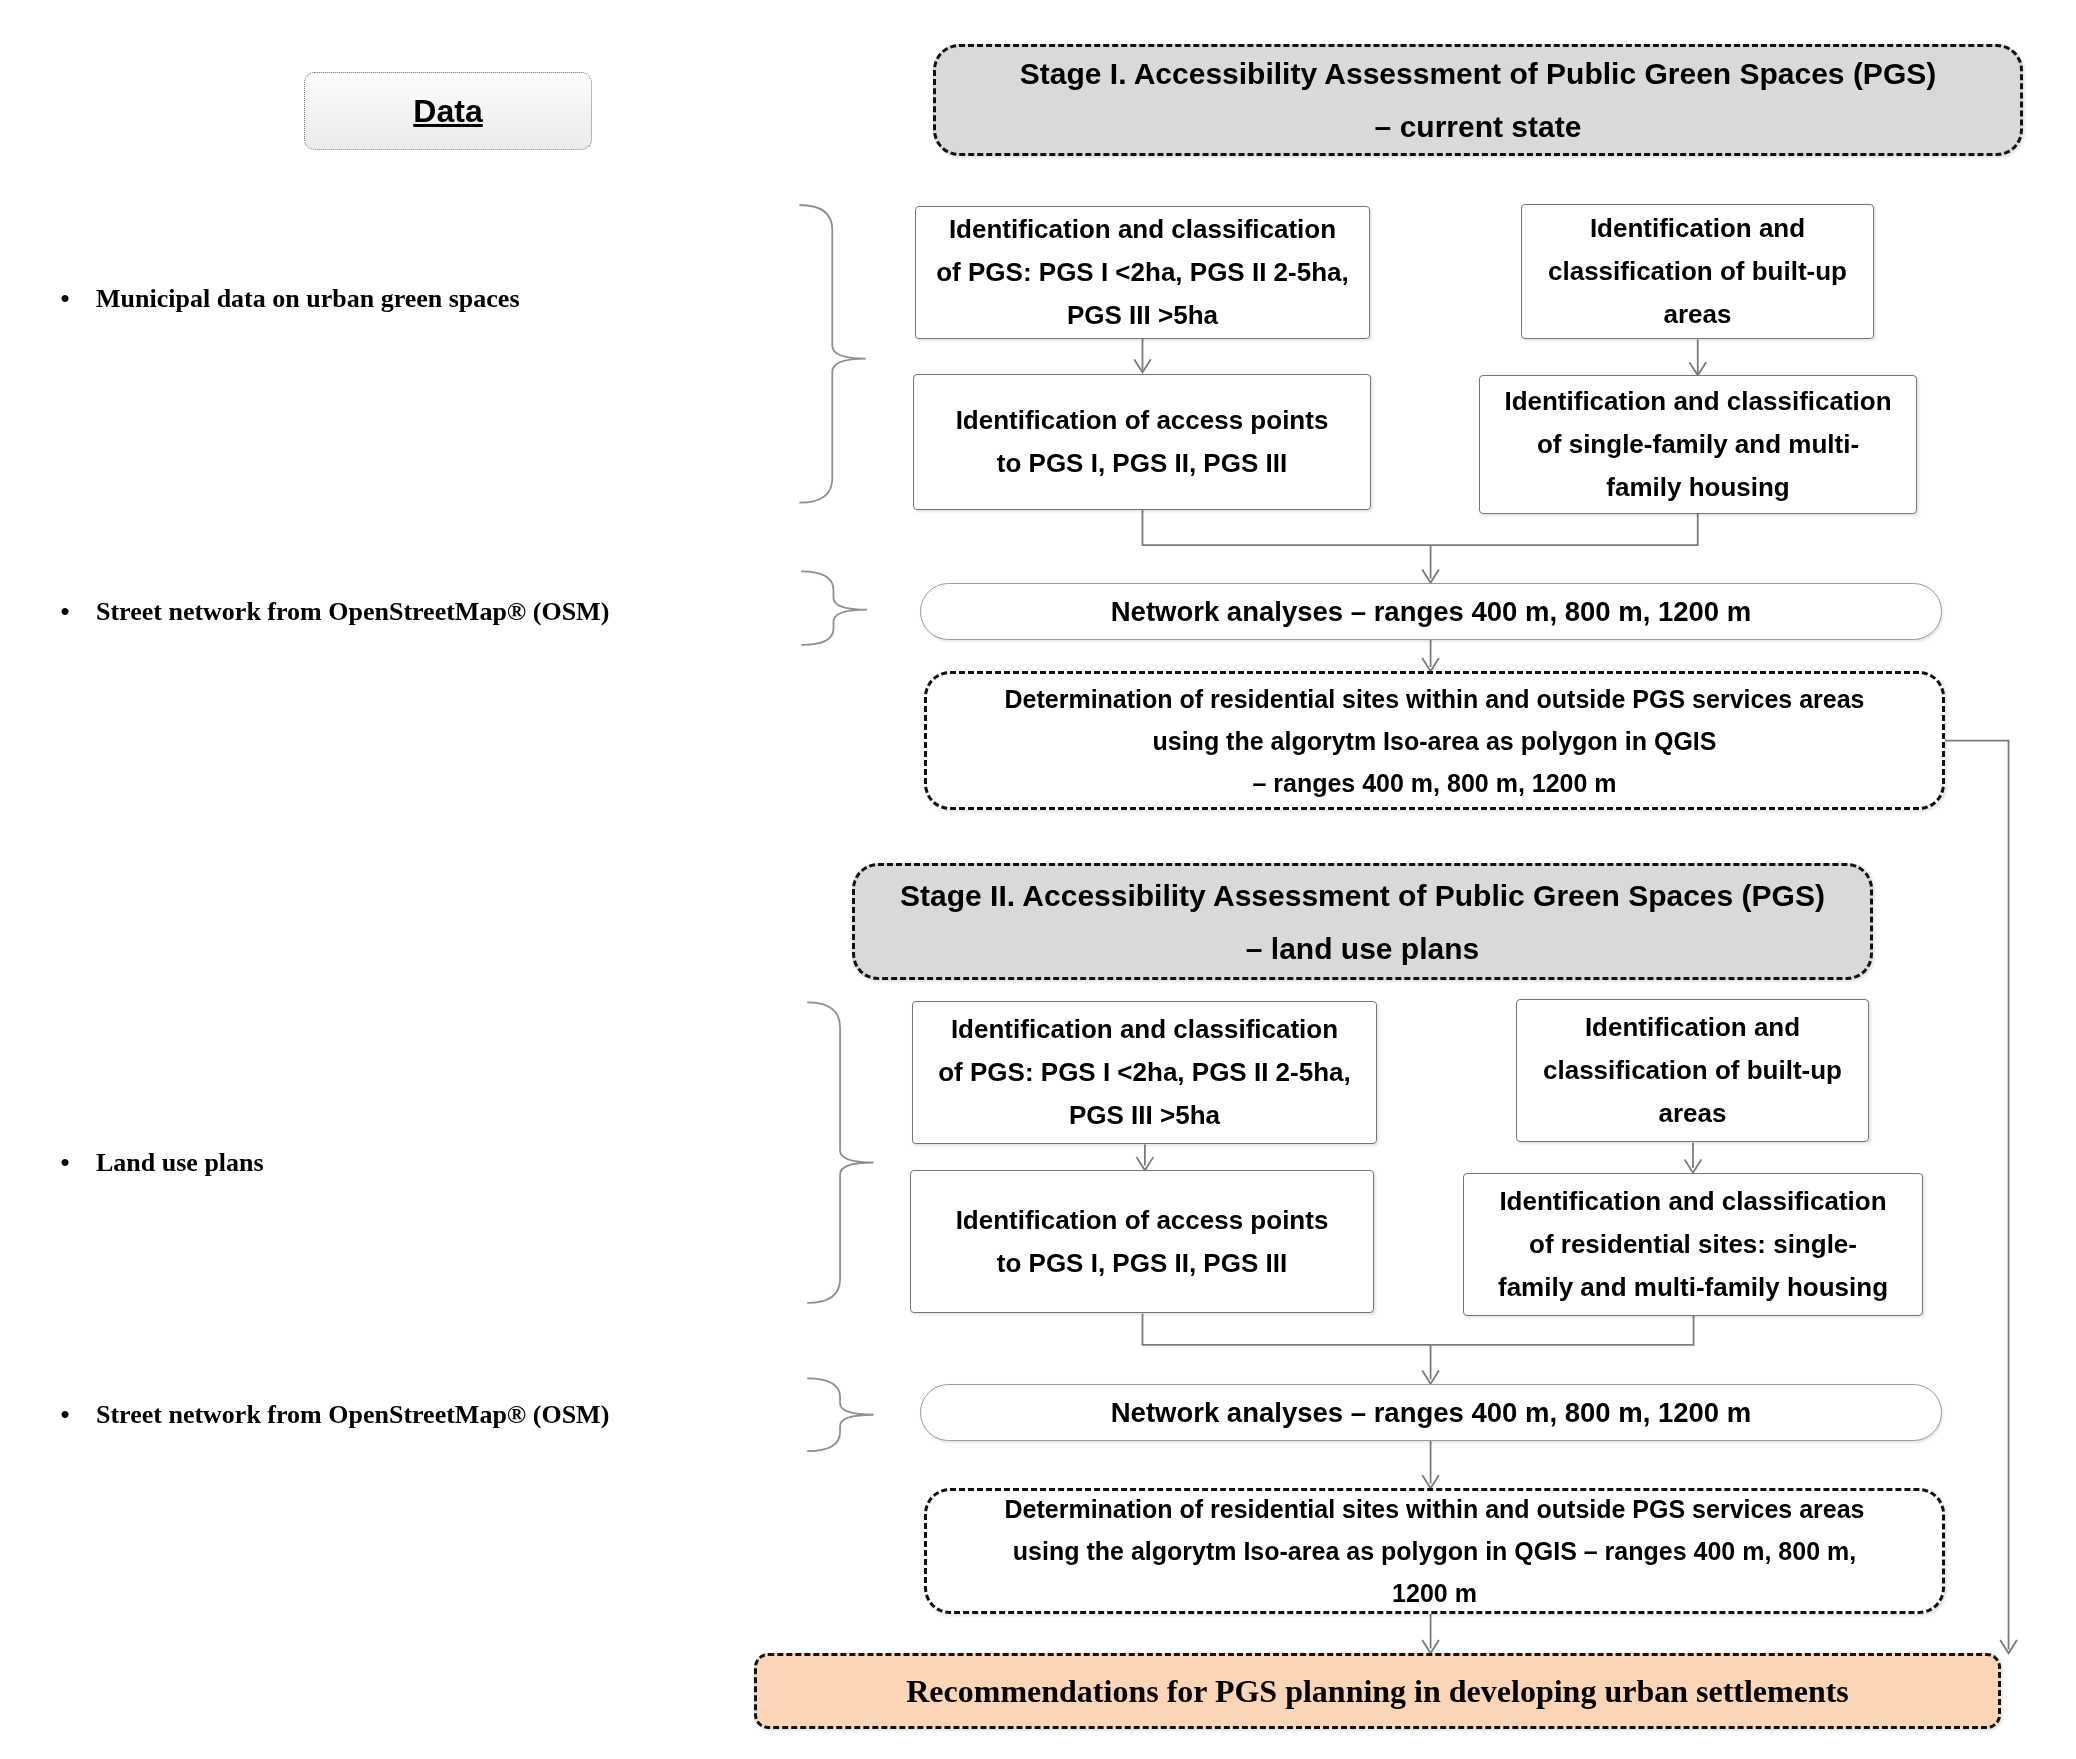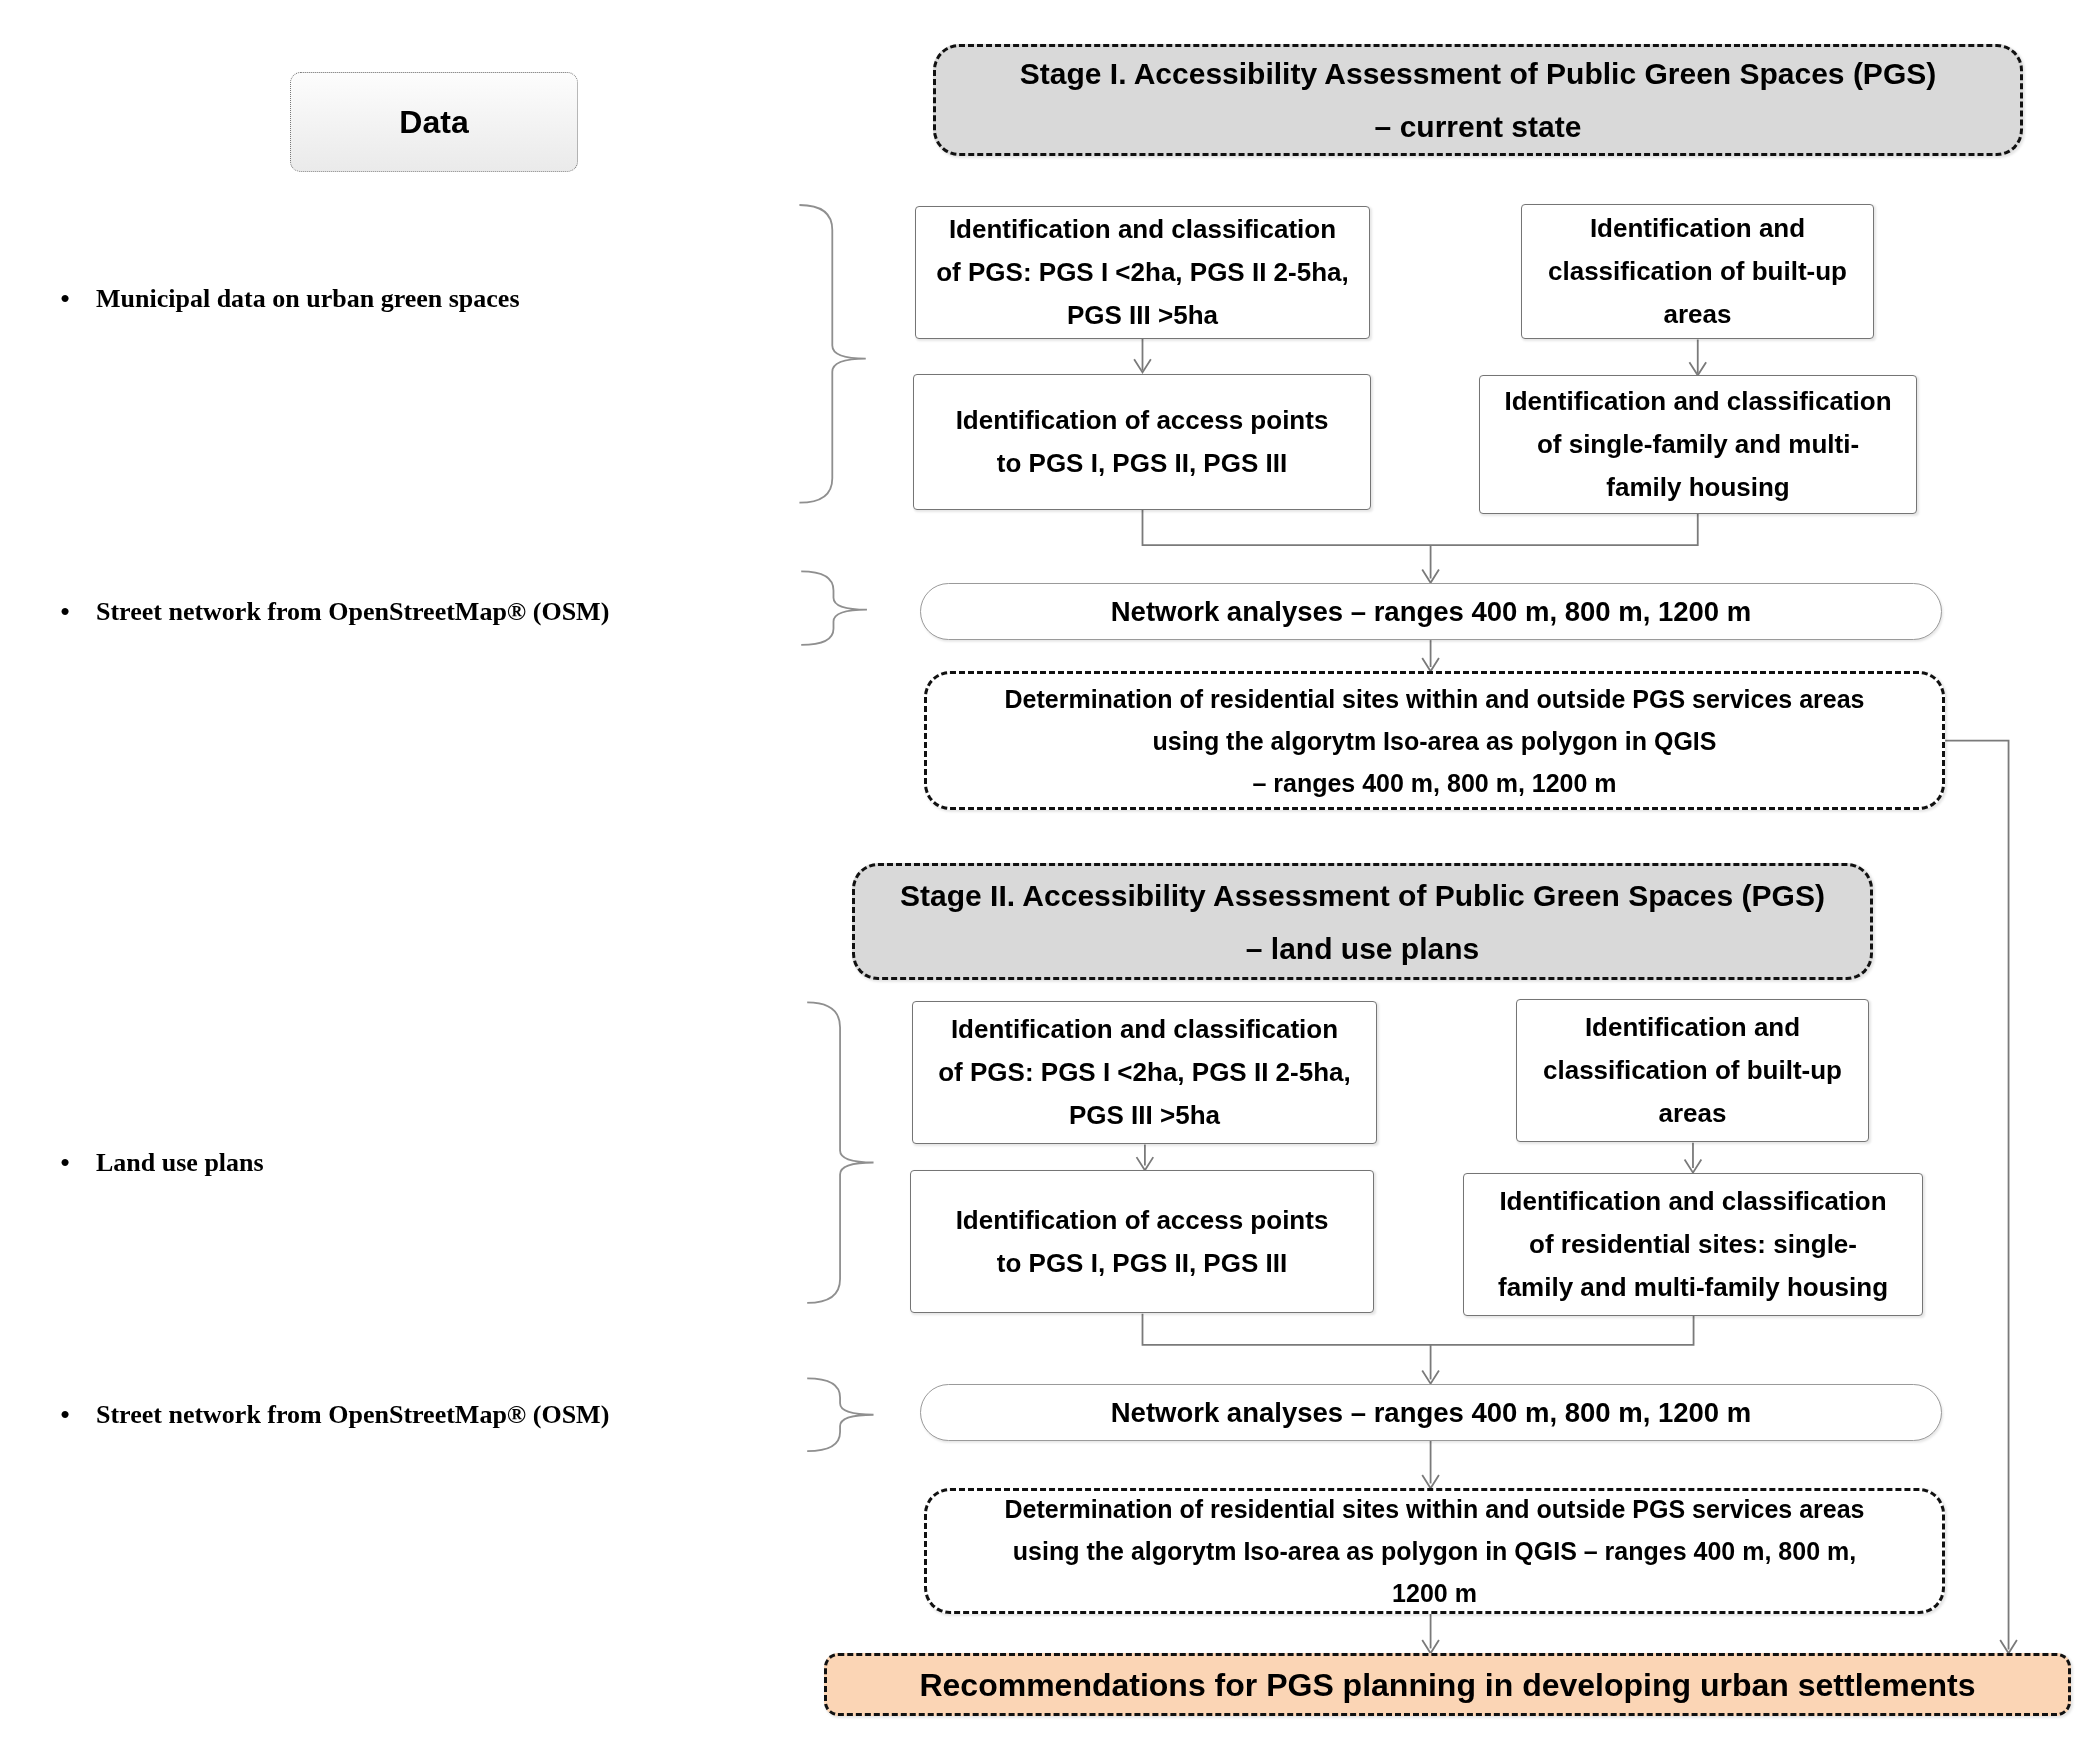--- a/index.html
+++ b/index.html
@@ -101,21 +101,21 @@
   <g>
     <line class="conn" x1="2393" y1="2411" x2="2393" y2="2482"></line>
     <polyline class="conn" points="2379,2468 2393,2490 2407,2468"></polyline>
   </g>
   <g>
     <line class="conn" x1="2393" y1="2700" x2="2393" y2="2758"></line>
     <polyline class="conn" points="2379,2744 2393,2766 2407,2744"></polyline>
   </g>
 </svg>
 
-<div class="abs box data-title" style="left:290px;top:72px;width:288px;height:100px;"><span>Data</span></div>
+<div class="abs box data-title" style="left:304px;top:72px;width:288px;height:78px;text-decoration:underline;"><span>Data</span></div>
 
 <ul class="bullets abs" style="left:57px;top:276px;width:759px;">
   <li>Municipal data on urban green spaces</li>
 </ul>
 
 <ul class="bullets abs" style="left:57px;top:589px;width:759px;">
   <li>Street network from OpenStreetMap® (OSM)</li>
 </ul>
 
 <ul class="bullets abs" style="left:57px;top:1140px;width:759px;">
@@ -167,14 +167,14 @@
 <div class="abs box flow" style="left:1463px;top:1173px;width:460px;height:143px;">Identification and classification
 of residential sites: single-
 family and multi-family housing</div>
 
 <div class="abs box net" style="left:920px;top:1384px;width:1022px;height:57px;">Network analyses – ranges 400 m, 800 m, 1200 m</div>
 
 <div class="abs box det" style="left:924px;top:1488px;width:1021px;height:126px;">Determination of residential sites within and outside PGS services areas
 using the algorytm Iso-area as polygon in QGIS – ranges 400 m, 800 m,
 1200 m</div>
 
-<div class="abs box recom" style="left:824px;top:1653px;width:1247px;height:63px;">Recommendations for PGS planning in developing urban settlements</div>
+<div class="abs box recom" style="left:754px;top:1653px;width:1247px;height:76px;font-family:Liberation Serif, serif;">Recommendations for PGS planning in developing urban settlements</div>
 
 
 </body></html>

